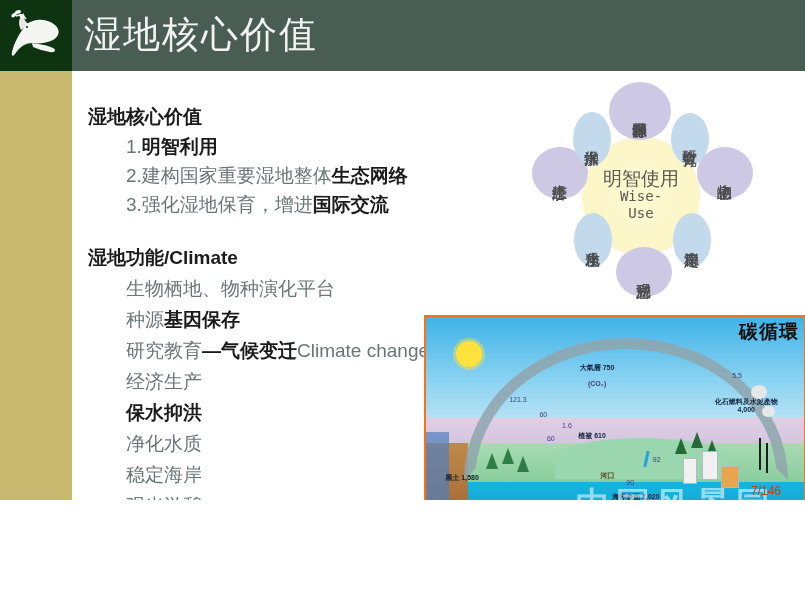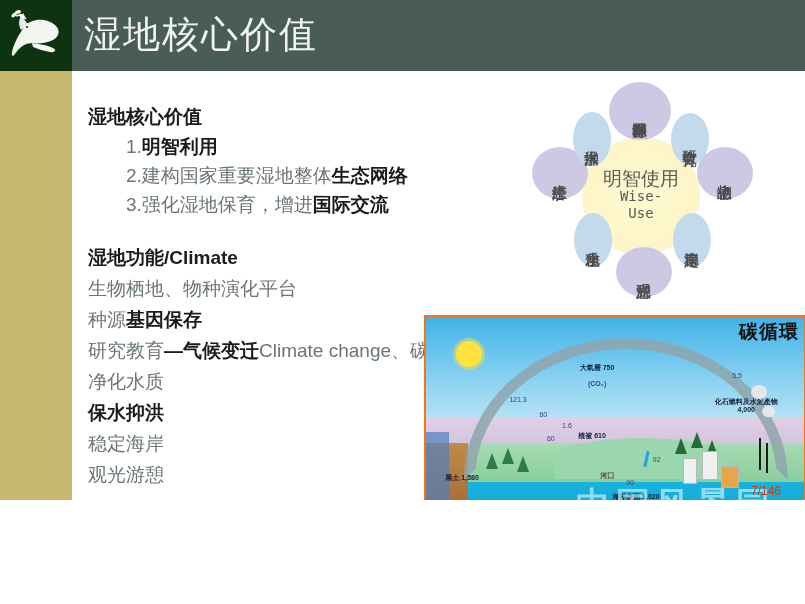--- a/index.html
+++ b/index.html
@@ -41,21 +41,21 @@
     line-height:26px;margin:0 0 2px 0;white-space:nowrap;
   }
   .num-line{
     font-size:19px;color:#6a7577;line-height:29px;
     margin-left:38px;white-space:nowrap;
   }
   .num-line b{color:#1b1b1b;font-weight:bold;}
   .gap{height:26px;}
   .fn-line{
     font-size:19px;color:#6a7577;line-height:31px;
-    white-space:nowrap;
+    margin-left:38px;white-space:nowrap;
   }
   .fn-line b{color:#1b1b1b;font-weight:bold;}
   .fn-line .wide{letter-spacing:0px;}
 
   
   .diagram{position:absolute;left:530px;top:85px;width:224px;height:222px;}
   .cir{
     position:absolute;border-radius:50%;
     display:flex;align-items:center;justify-content:center;
     color:#4b4b4b;text-align:center;
@@ -158,22 +158,23 @@
     <div class="num-line"><span>2.建构国家重要湿地整体</span><b>生态网络</b></div>
     <div class="num-line"><span>3.强化湿地保育，增进</span><b>国际交流</b></div>
 
     <div class="gap"></div>
 
     <div class="head-line">湿地功能/Climate</div>
 
     <div class="fn-line"><span>生物栖地、物种演化平台</span><b></b></div>
     <div class="fn-line"><span>种源</span><b>基因保存</b></div>
     <div class="fn-line"><span>研究教育</span><b>—气候变迁</b><span class="wide">Climate change、碳汇Carbon saving</span></div>
+    <div class="fn-line"><span>经济生产</span></div>
+    <div class="fn-line"><b>保水抑洪</b></div>
     <div class="fn-line"><span>净化水质</span></div>
-    <div class="fn-line"><b>保水抑洪</b></div>
     <div class="fn-line"><span>稳定海岸</span></div>
     <div class="fn-line"><span>观光游憩</span></div>
   </div>
 
   <div class="diagram">
 
     <div class="cir center" style="left:52px;top:52px;width:118px;height:118px;flex-direction:column;">
       <div class="ctr-cn">明智使用</div>
       <div class="ctr-en">Wise-</div>
       <div class="ctr-en">Use</div>

